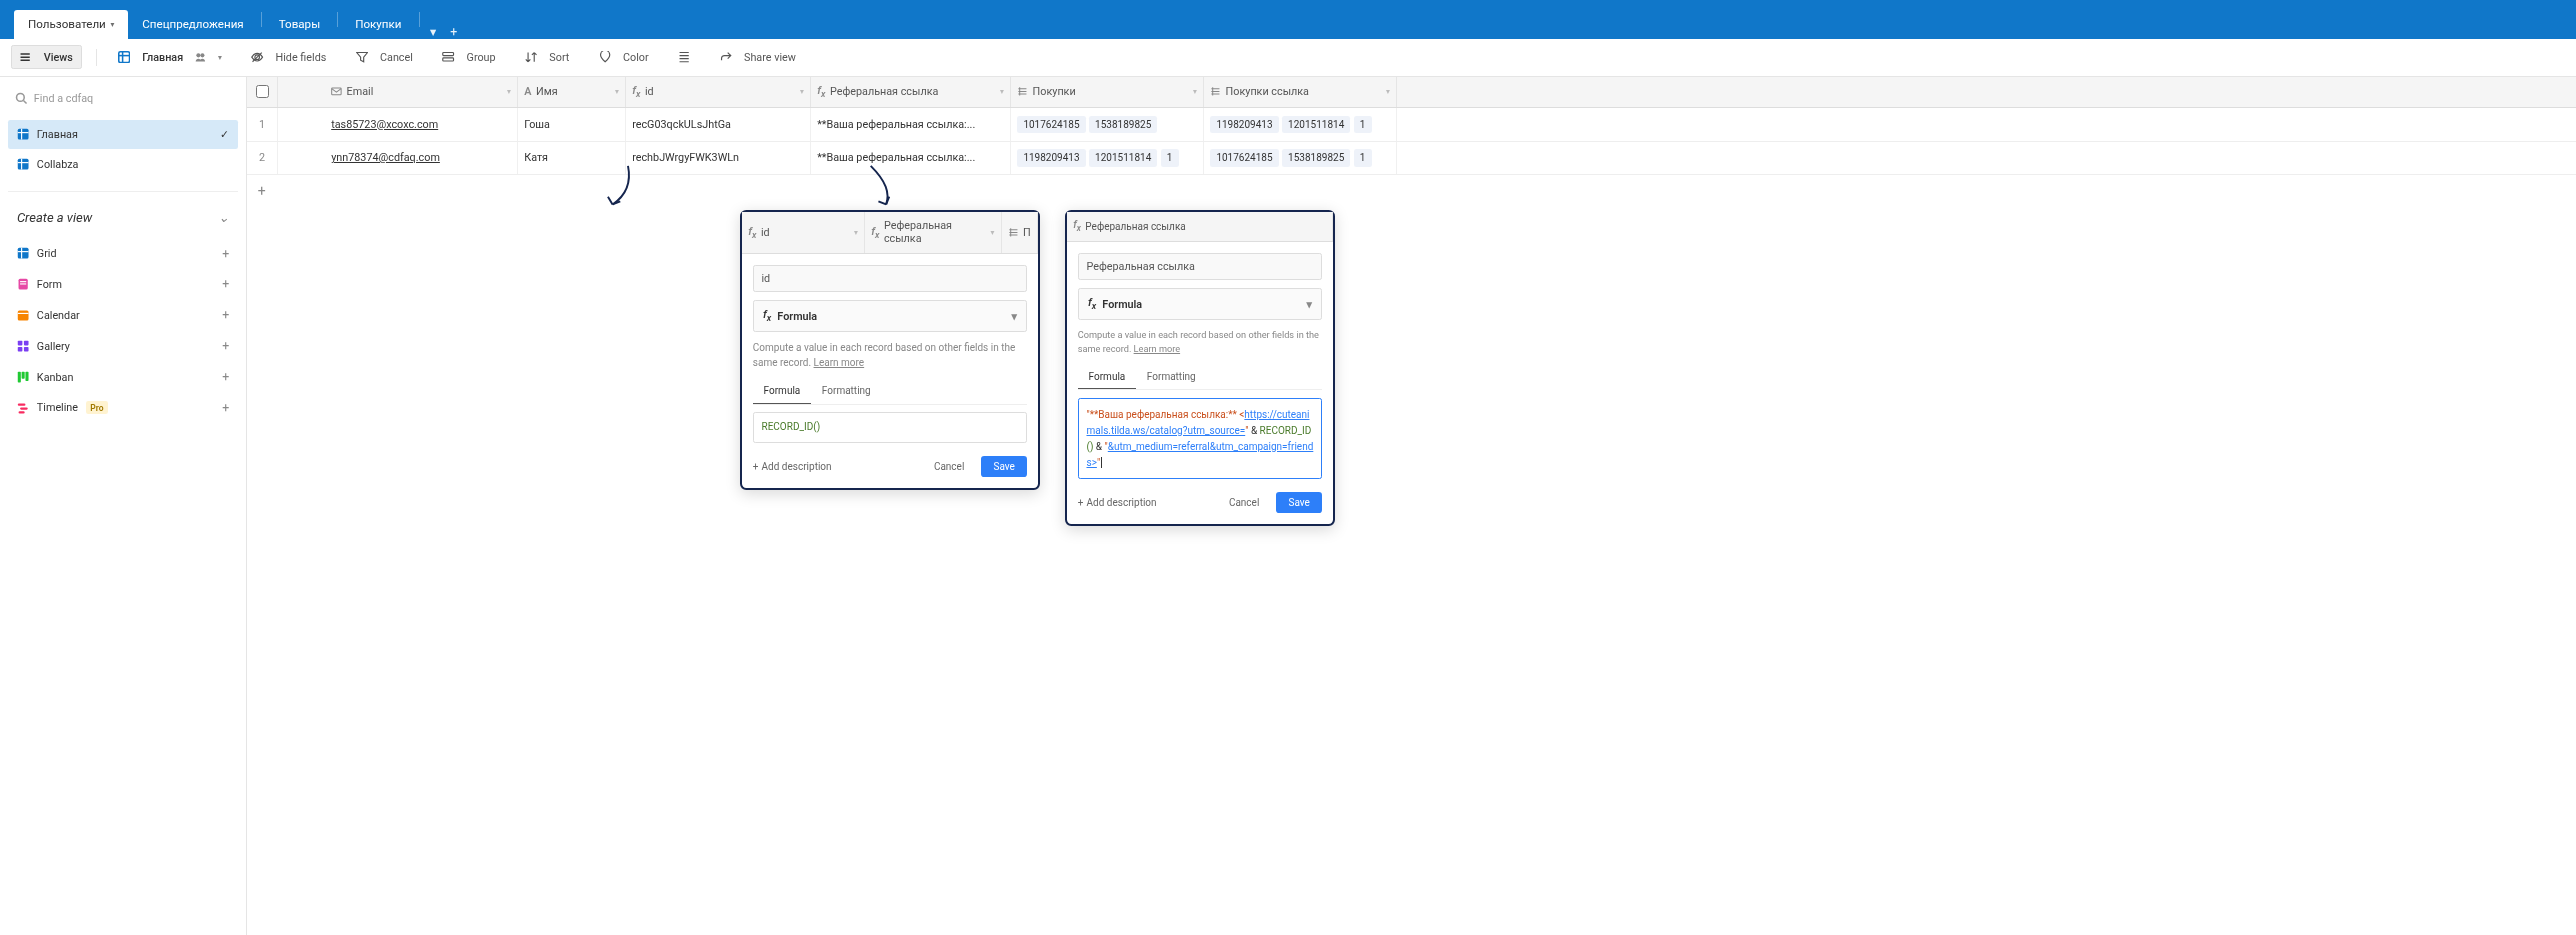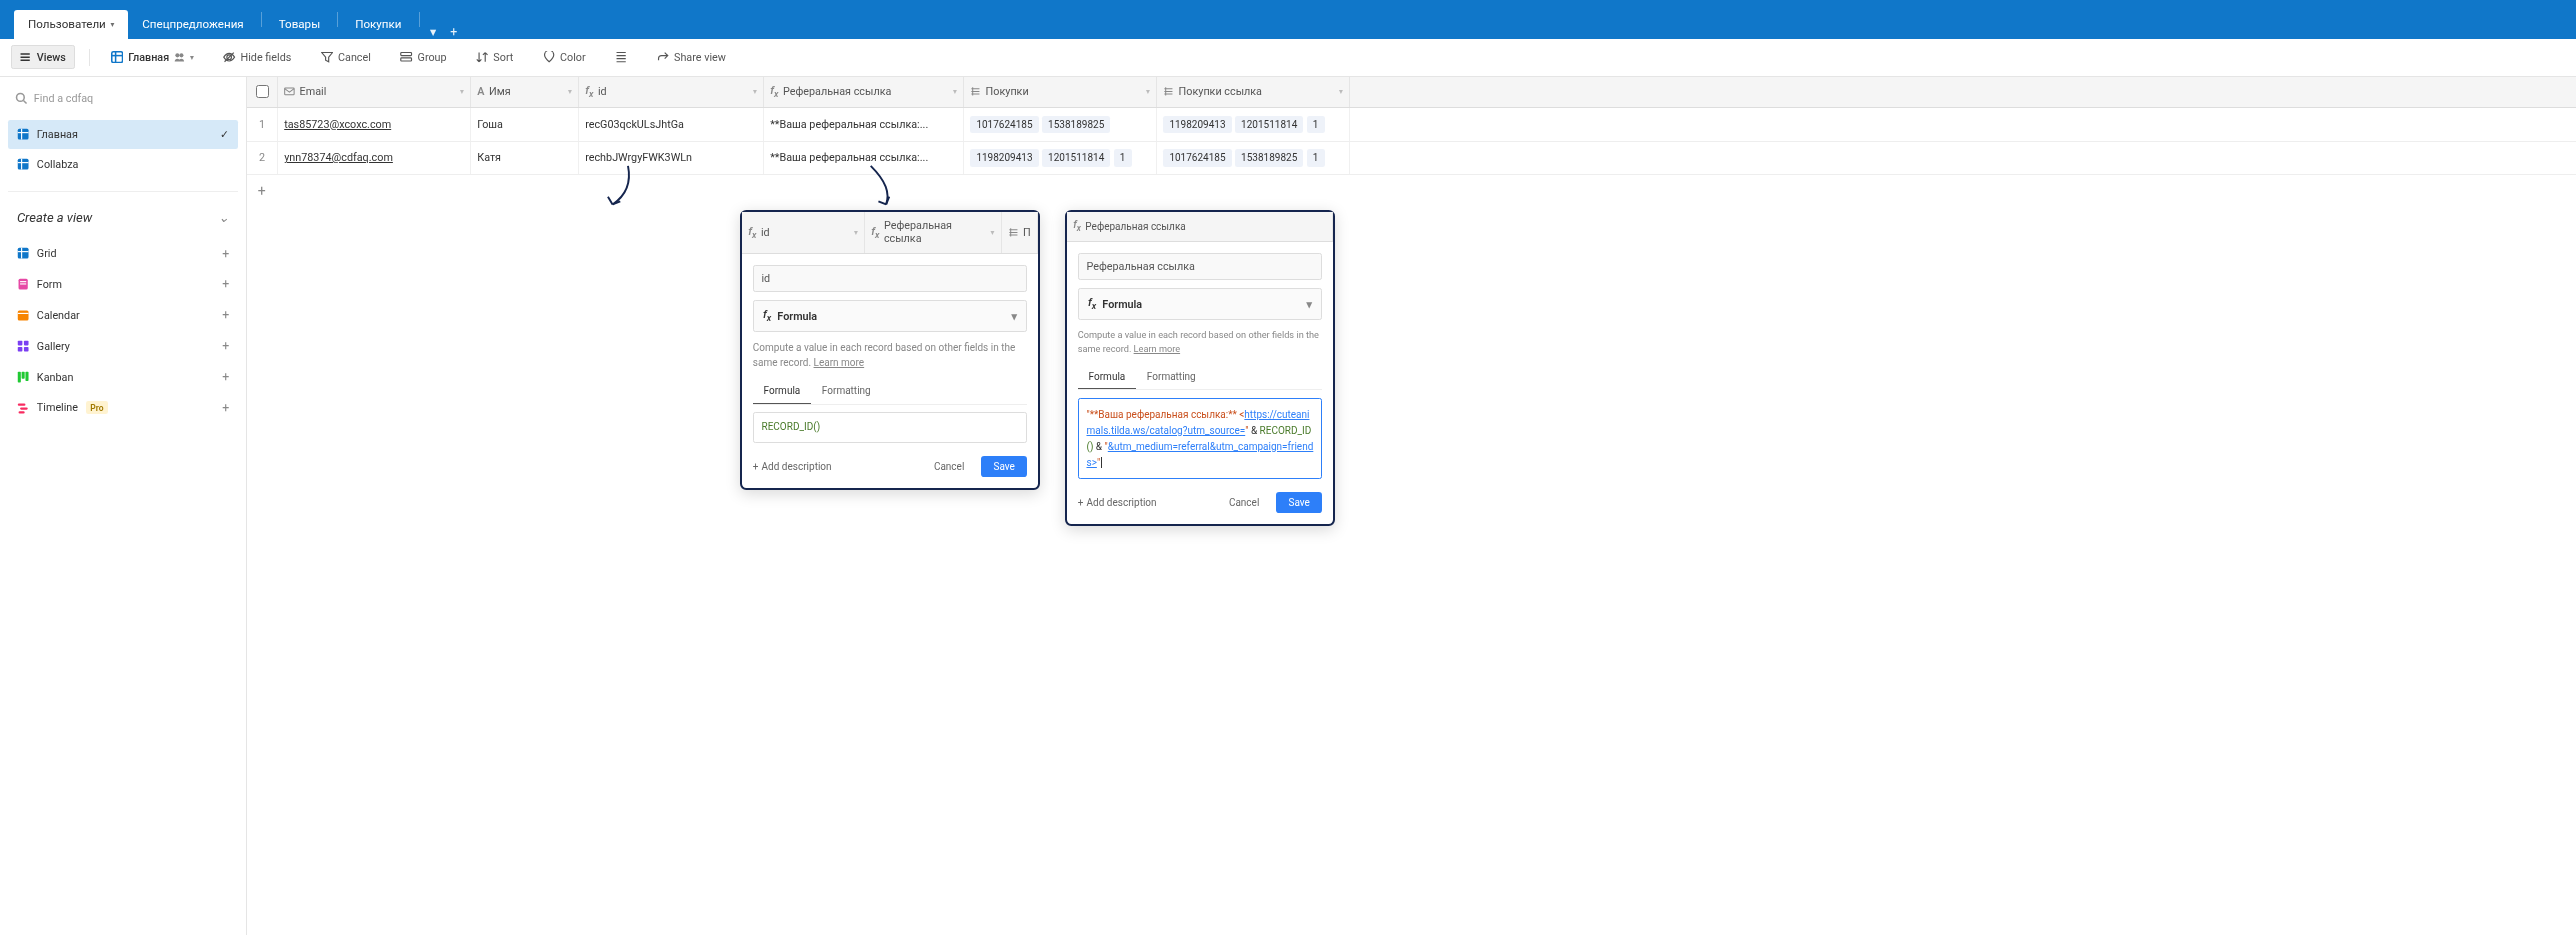--- a/index.html
+++ b/index.html
@@ -9,21 +9,21 @@
 .topnav { background: #1077c9; height: 39px; display: flex; align-items: flex-end; padding: 0 14px; gap: 0; }
 .tab { padding: 7.7px 14px; color: #fff; font-size: 11.6px; display: flex; align-items: center; gap: 4.6px; cursor: pointer; border-radius: 3.1px 3.1px 0 0; }
 .tab.active { background: #fff; color: #333; }
 .tab .chev { font-size: 7.7px; opacity: 0.7; }
 .tab-sep { width: 0.8px; height: 15.4px; background: rgba(255,255,255,0.3); margin: 0 3.1px; align-self: center; }
 .tab-actions { display: flex; align-items: center; gap: 14px; color: #fff; margin-left: 7.7px; }
 .tab-actions span { cursor: pointer; opacity: 0.9; font-size: 12.3px; }
 
 
 .toolbar { display: flex; align-items: center; padding: 6.2px 10.8px; gap: 14px; border-bottom: 0.8px solid #e5e5e5; }
-.btn { display: flex; align-items: center; gap: 5px; padding: 4.6px 7.7px; cursor: pointer; color: #555; border-radius: 2.3px; font-size: 10.8px; }
+.btn { display: flex; align-items: center; gap: 12px; padding: 4.6px 7.7px; cursor: pointer; color: #555; border-radius: 2.3px; font-size: 10.8px; }
 .btn.views { background: #efefef; border: 0.8px solid #ddd; color: #333; font-weight: 500; }
 .toolbar .sep { width: 0.8px; height: 17px; background: #e5e5e5; }
 
 
 .main { display: flex; height: calc(100vh - 77px); }
 .sidebar { width: 247px; border-right: 0.8px solid #e5e5e5; padding: 9.2px 7.7px; display: flex; flex-direction: column; gap: 1.5px; }
 .search { display: flex; align-items: center; gap: 6.2px; padding: 6.2px 7.7px; color: #999; }
 .view-item { display: flex; align-items: center; gap: 7.7px; padding: 7.7px 9.2px; border-radius: 2.3px; cursor: pointer; }
 .view-item.active { background: #d6e9f8; }
 .view-item .check { margin-left: auto; color: #333; }
@@ -33,21 +33,21 @@
 .create-item { display: flex; align-items: center; gap: 7.7px; padding: 7.7px 9.2px; cursor: pointer; }
 .create-item .plus { margin-left: auto; color: #888; font-size: 12.3px; }
 .badge-pro { background: #fff3d1; color: #a07900; font-size: 8.5px; padding: 1.5px 4.6px; border-radius: 2.3px; font-weight: 600; }
 
 
 .grid-area { flex: 1; overflow: auto; position: relative; }
 .grid-header { display: flex; background: #f5f5f5; border-bottom: 0.8px solid #ddd; }
 .gh-cell { display: flex; align-items: center; gap: 4.6px; padding: 7.7px 6.2px; border-right: 0.8px solid #e5e5e5; color: #555; position: relative; }
 .gh-cell .dd { margin-left: auto; color: #bbb; font-size: 7.7px; }
 .gh-check { width: 31px; justify-content: center; }
-.gh-email { width: 193px; }
+.gh-email { width: 193px; margin-left: 47px; }
 .gh-name { width: 108px; }
 .gh-id { width: 185px; }
 .gh-ref { width: 200px; }
 .gh-buy { width: 193px; }
 .gh-buyf { width: 193px; }
 
 .grid-row { display: flex; border-bottom: 0.8px solid #eee; }
 .gd-cell { padding: 7.7px 6.2px; border-right: 0.8px solid #f0f0f0; display: flex; align-items: center; gap: 3.1px; overflow: hidden; white-space: nowrap; }
 .rownum { width: 31px; justify-content: center; color: #888; }
 .email-link { text-decoration: underline; color: #333; }

